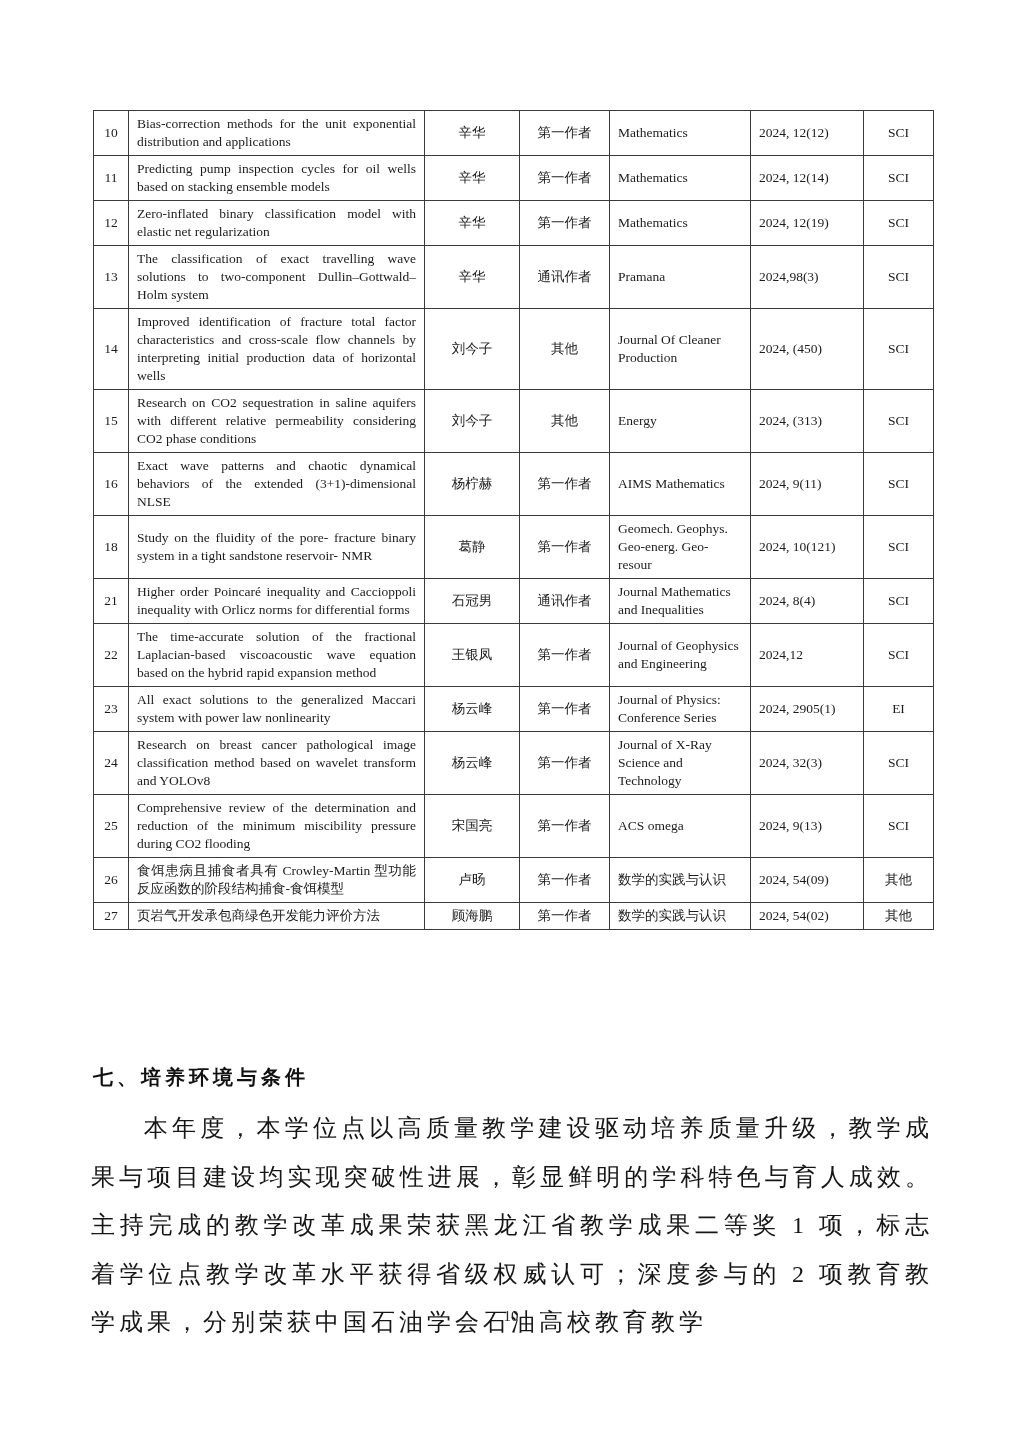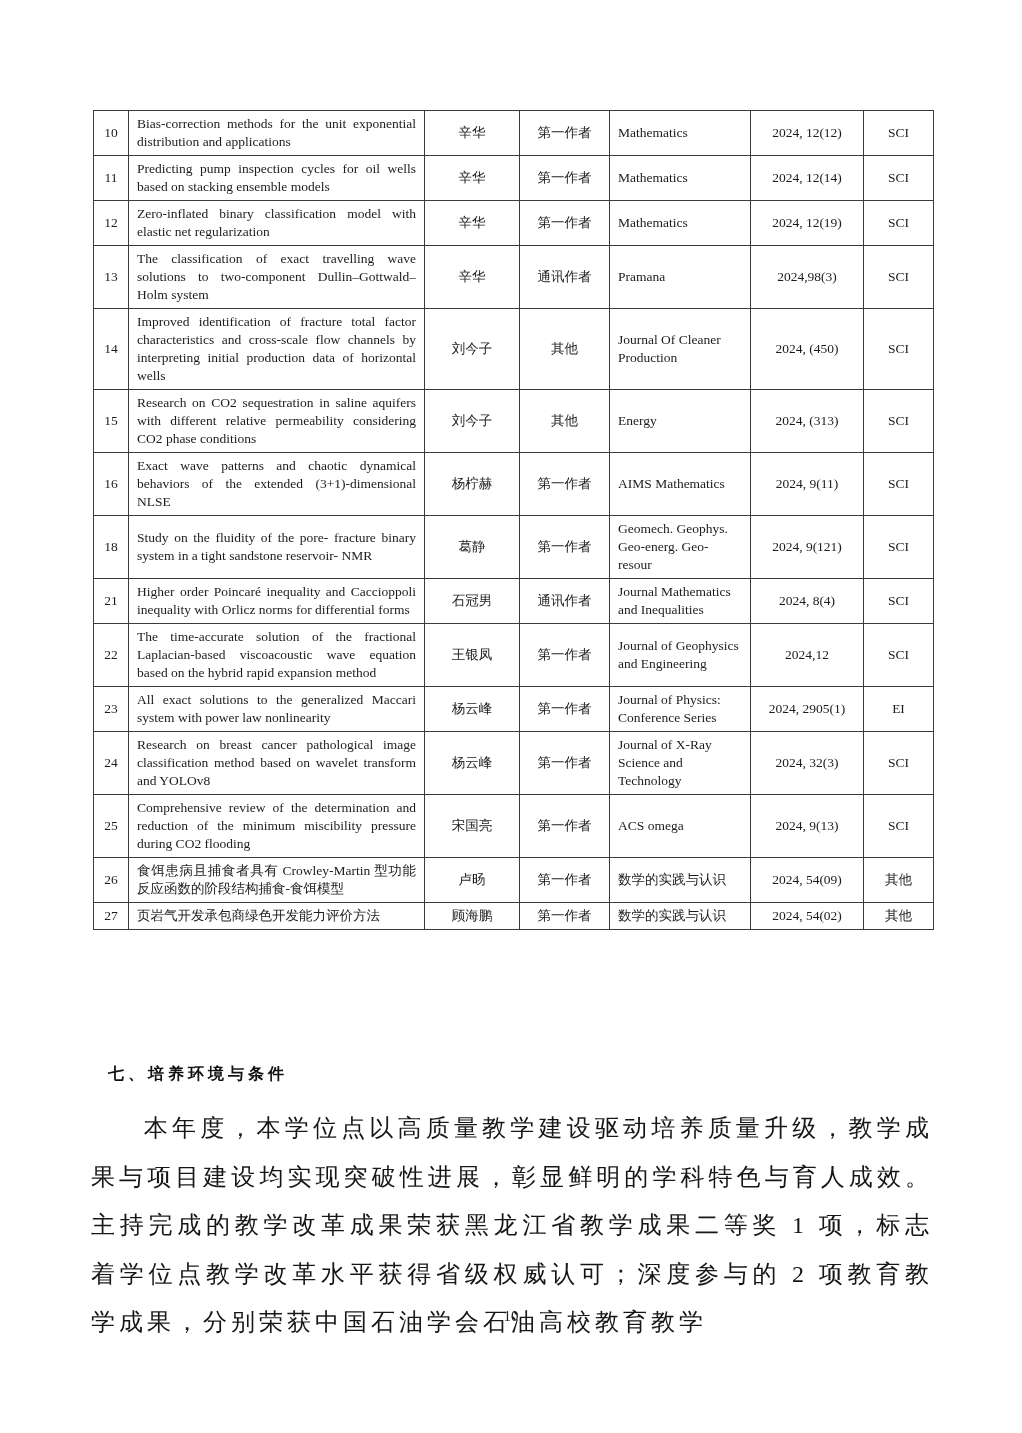--- a/index.html
+++ b/index.html
@@ -28,33 +28,32 @@
     line-height: 18px;
     padding: 4px 8px;
     vertical-align: middle;
     color: #1c1c1c;
   }
   td.cell-num    { text-align: center; padding: 4px 2px; }
   td.cell-title  { text-align: justify; text-justify: inter-word; margin-top: 36px; }
   td.cell-author { text-align: center; }
   td.cell-role   { text-align: center; }
   td.cell-journal{ padding: 4px 4px; }
-  td.cell-issue  { text-align: center; padding: 4px 2px; }
+  td.cell-issue  { text-align: left; padding: 4px 2px; }
   td.cell-index  { text-align: center; }
   tr.pub-row { min-height: 36px; }
 
   .section-heading {
     position: absolute;
     left: 93px; top: 1064px;
     font-family: "Liberation Sans", sans-serif;
     font-weight: bold;
-    font-size: 16px;
+    font-size: 20px;
     letter-spacing: 4px;
     color: #111;
-    margin-left: 15px;
   }
   .body-paragraph {
     position: absolute;
     left: 91px; top: 1104px;
     width: 842px;
     font-size: 24px;
     line-height: 48.5px;
     letter-spacing: 4px;
     text-align: justify;
     text-indent: 2.2em;
@@ -147,21 +146,21 @@
           <td class="cell-journal">AIMS Mathematics</td>
           <td class="cell-issue">2024, 9(11)</td>
           <td class="cell-index">SCI</td>
         </tr>
         <tr class="pub-row">
           <td class="cell-num">18</td>
           <td class="cell-title">Study on the fluidity of the pore- fracture binary system in a tight sandstone reservoir- NMR</td>
           <td class="cell-author">葛静</td>
           <td class="cell-role">第一作者</td>
           <td class="cell-journal">Geomech. Geophys. Geo-energ. Geo-resour</td>
-          <td class="cell-issue">2024, 9(121)</td>
+          <td class="cell-issue">2024, 10(121)</td>
           <td class="cell-index">SCI</td>
         </tr>
         <tr class="pub-row">
           <td class="cell-num">21</td>
           <td class="cell-title">Higher order Poincaré inequality and Caccioppoli inequality with Orlicz norms for differential forms</td>
           <td class="cell-author">石冠男</td>
           <td class="cell-role">通讯作者</td>
           <td class="cell-journal">Journal Mathematics and Inequalities</td>
           <td class="cell-issue">2024, 8(4)</td>
           <td class="cell-index">SCI</td>

